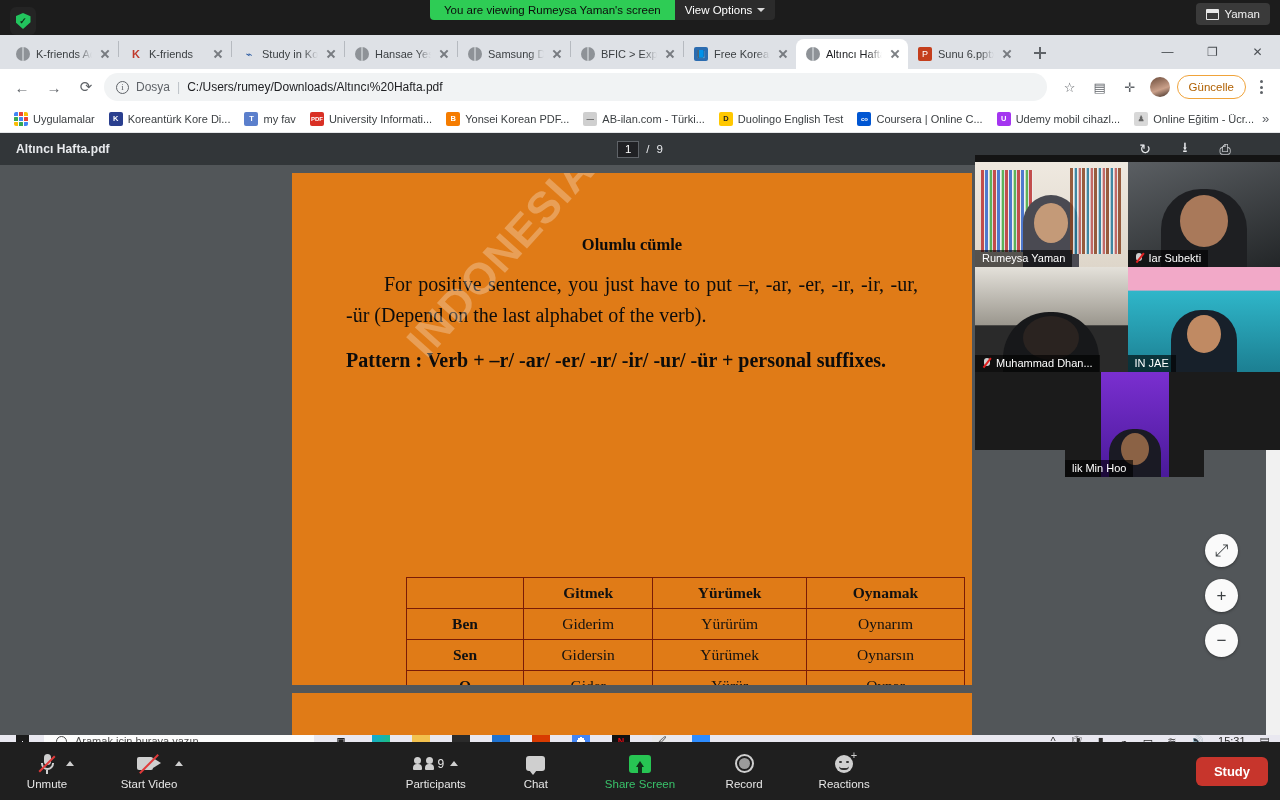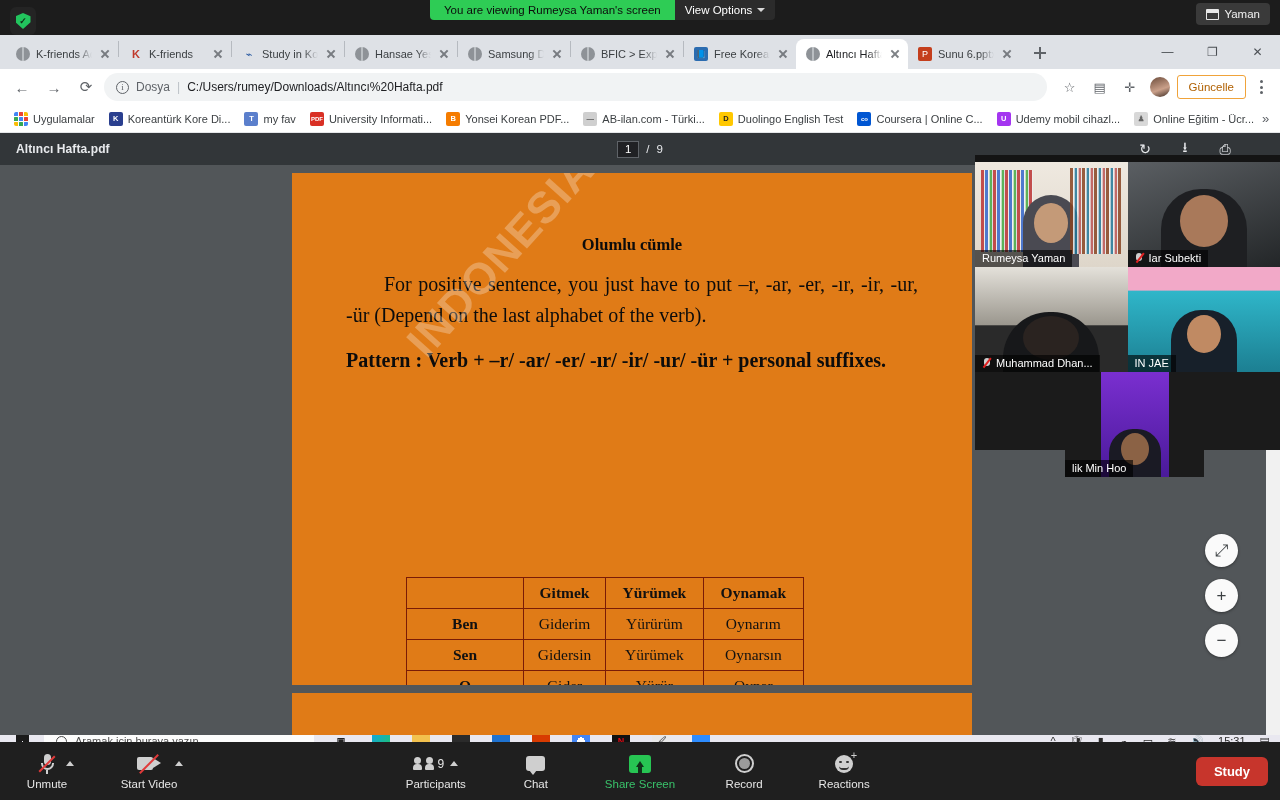--- a/index.html
+++ b/index.html
@@ -87,21 +87,21 @@
   .urlbox {
     flex: 1; height: 28px; background: #f1f3f4; border-radius: 14px;
     display: flex; align-items: center; padding: 0 12px; gap: 7px; font-size: 12px; color: #202124;
   }
   .info-ic { width: 13px; height: 13px; border: 1.3px solid #5f6368; border-radius: 50%; display:flex; align-items:center; justify-content:center; font-size:9px; color:#5f6368; font-family:"Liberation Serif",serif; }
   .url-scheme { color: #5f6368; }
   .url-div { color: #bdc1c6; }
   .omni-right { display: flex; align-items: center; gap: 4px; padding-left: 6px; }
   .omni-ic { width: 26px; height: 26px; display: flex; align-items: center; justify-content: center; color: #5f6368; font-size: 13px; }
   .avatar-circ { width: 20px; height: 20px; border-radius: 50%; background: linear-gradient(160deg,#6b4b3a,#caa08a 60%,#3a2a22); }
-  .update-btn { border: 1px solid #f0a33a; color: #b06000; border-radius: 3px; height: 24px; display:flex; align-items:center; padding: 0 11px; font-size: 11.5px; }
+  .update-btn { border: 1px solid #f0a33a; color: #b06000; border-radius: 12px; height: 24px; display:flex; align-items:center; padding: 0 11px; font-size: 11.5px; }
   .kebab { width: 22px; display: flex; flex-direction: column; align-items: center; gap: 2.5px; }
   .kebab i { width: 3px; height: 3px; background: #5f6368; border-radius: 50%; display: block; }
 
   .bookmarks { height: 28px; background: #ffffff; display: flex; align-items: center; padding: 0 8px; gap: 2px; border-bottom: 1px solid #e4e6e8; overflow: hidden; }
   .bm { display: flex; align-items: center; gap: 5px; padding: 3px 6px; font-size: 11px; color: #3c4043; white-space: nowrap; border-radius: 4px; }
   .bm .bic { width: 14px; height: 14px; flex: 0 0 14px; border-radius: 2px; display:flex; align-items:center; justify-content:center; font-size: 7.5px; color:#fff; font-weight:bold; overflow:hidden;}
   .bm-ow { margin-left: auto; color: #5f6368; font-size: 13px; padding-right: 4px; }
 
   .apps-grid { width: 14px; height: 14px; display: grid; grid-template-columns: repeat(3,1fr); grid-template-rows: repeat(3,1fr); gap: 1px; }
   .apps-grid i { background: #4285f4; border-radius: .5px; display: block; }
@@ -128,21 +128,21 @@
   .pdf-page2 { position: absolute; left: 292px; top: 528px; width: 680px; height: 60px; background: #e07b17; }
   .wm {
     position: absolute; left: 105px; top: 160px; font-size: 44px; font-weight: bold;
     color: rgba(255,255,255,.28); transform: rotate(-48deg); transform-origin: left top;
     white-space: nowrap; letter-spacing: 1px; font-family: "Liberation Sans", sans-serif;
   }
   .pg-title { text-align: center; font-weight: bold; font-size: 16.5px; margin-top: 62px; }
   .pg-p { margin: 14px 54px 0 54px; font-size: 20px; line-height: 31px; text-align: justify; }
   .pg-p.indent { text-indent: 38px; }
   .pg-p.bold { font-weight: bold; }
-  .conj-table { position: absolute; left: 114px; top: 404px; width: 398px; border-collapse: collapse; }
+  .conj-table { position: absolute; left: 114px; top: 404px; width: 559px; border-collapse: collapse; }
   .conj-table td, .conj-table th {
     border: 1px solid #7a1b06; height: 31px; text-align: center; font-size: 15.5px; padding: 0;
     font-family: "Liberation Serif", serif; color: #111;
   }
   .conj-table th { font-weight: bold; }
   .conj-table td.rh { font-weight: bold; }
   .conj-table colgroup col:first-child { width: 117px; }
 
   .zoomctl { position: absolute; right: 42px; bottom: 78px; display: flex; flex-direction: column; gap: 12px; }
   .zbtn { width: 33px; height: 33px; border-radius: 50%; background: #fafafa; color: #3c4043; display: flex; align-items: center; justify-content: center; font-size: 17px; box-shadow: 0 1px 3px rgba(0,0,0,.4); }

